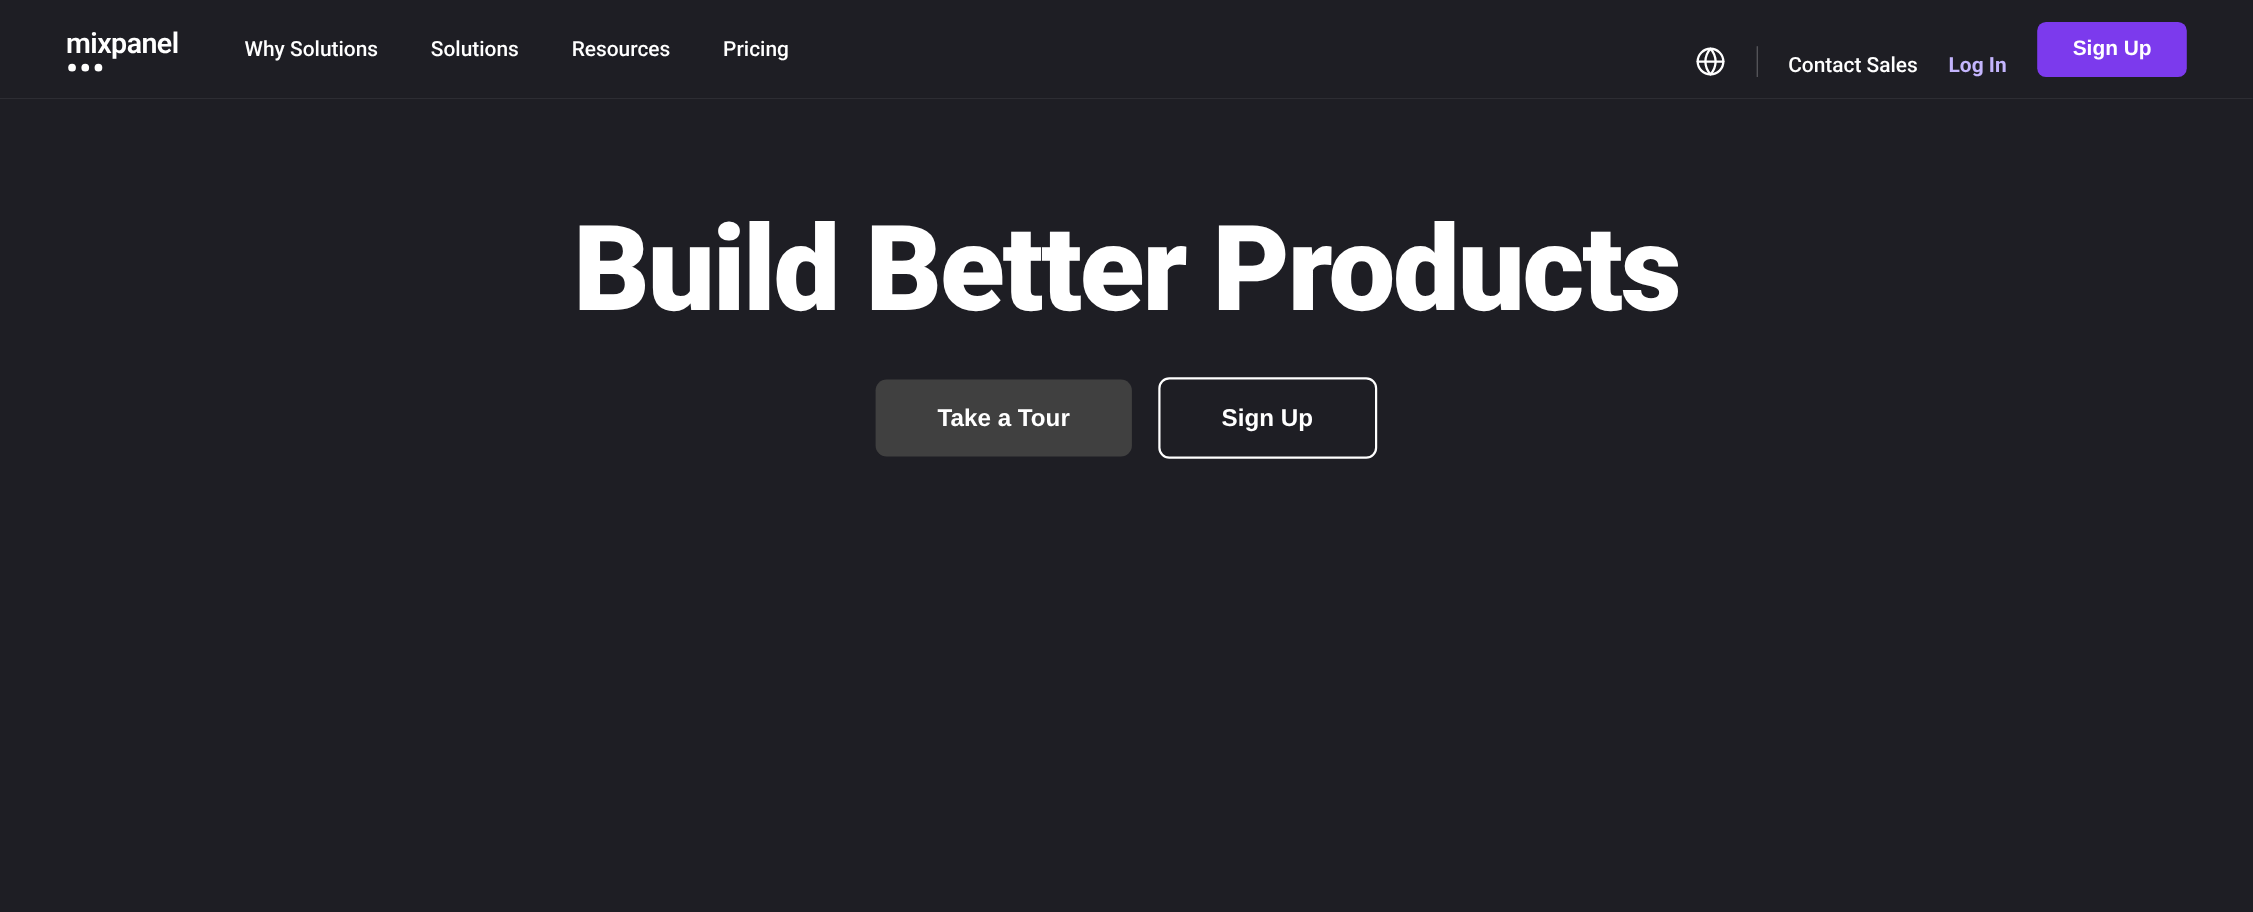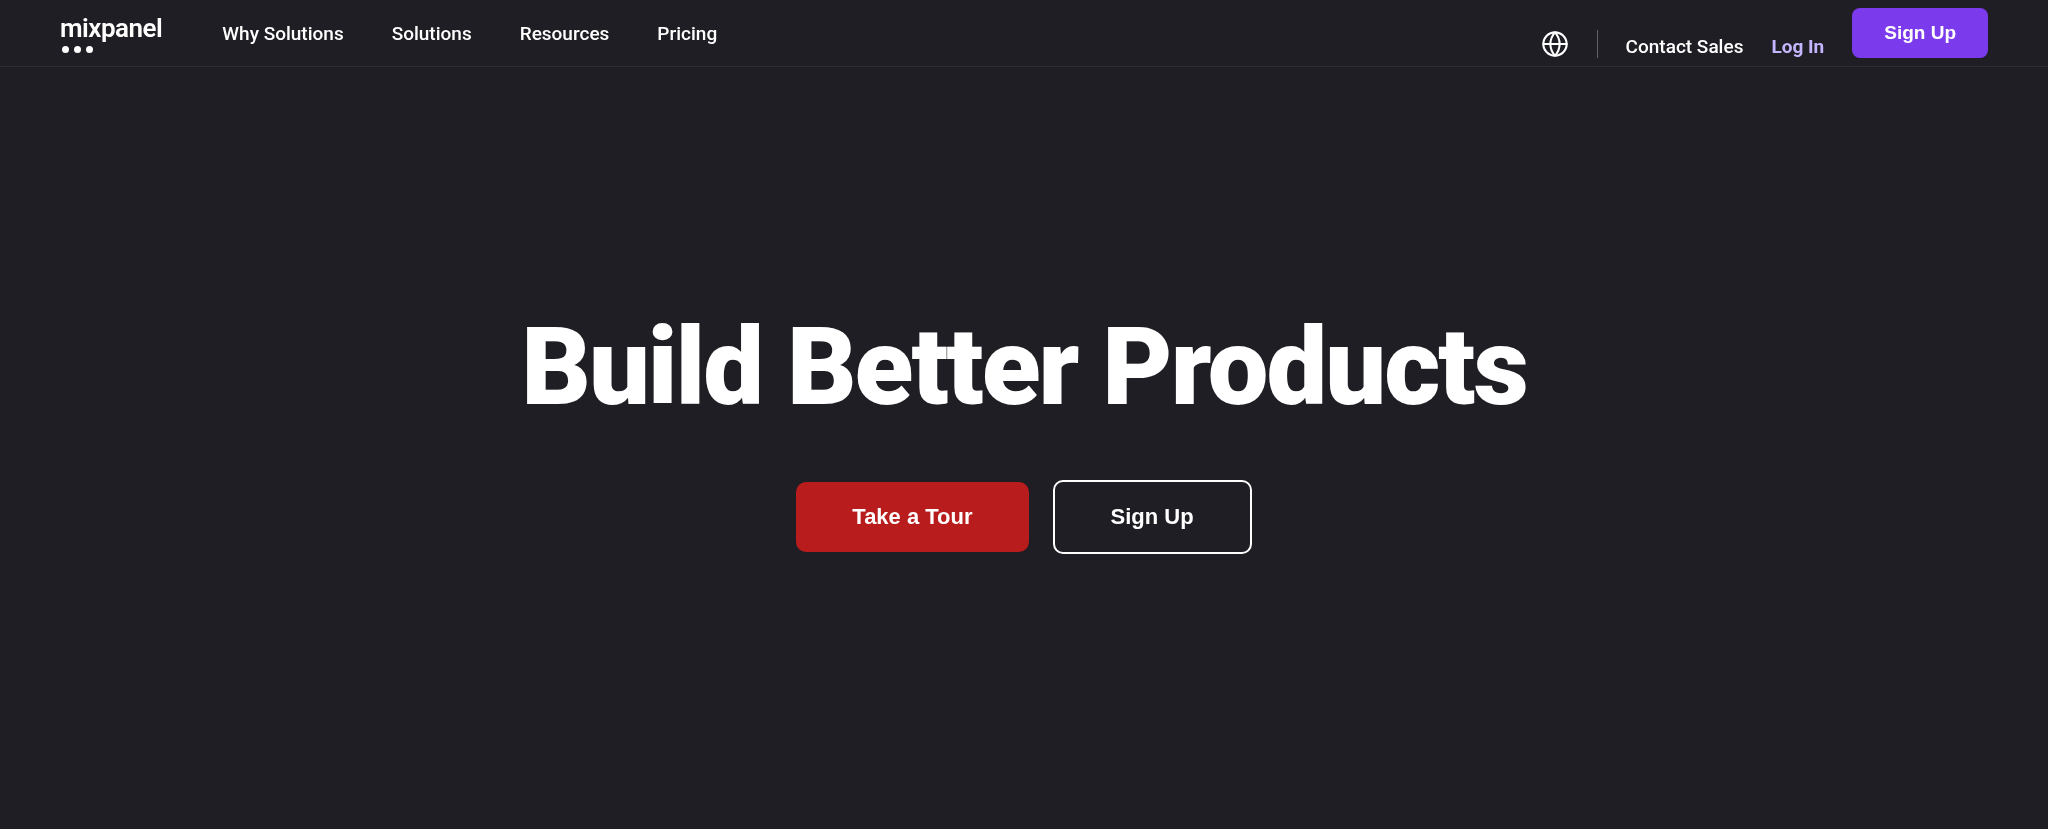--- a/index.html
+++ b/index.html
@@ -11,21 +11,21 @@
       min-height: 829px;
       width: 2048px;
       overflow-x: hidden;
     }
 
     
     nav {
       display: flex;
       align-items: center;
       padding: 0 60px;
-      height: 67px;
+      height: 90px;
       border-bottom: 1px solid rgba(255,255,255,0.07);
       gap: 0;
     }
 
     .nav-logo {
       display: flex;
       flex-direction: column;
       align-items: flex-start;
       margin-right: 60px;
       cursor: pointer;
@@ -114,25 +114,23 @@
       font-weight: 600;
       cursor: pointer;
       white-space: nowrap;
     }
 
     
     .hero {
       display: flex;
       flex-direction: column;
       align-items: center;
-      justify-content: center;
       text-align: center;
       padding: 100px 40px 108px;
       min-height: 739px;
-      gap: 15px;
     }
 
     .hero-title {
       font-size: 108px;
       font-weight: 900;
       line-height: 1.05;
       color: #ffffff;
       letter-spacing: -2px;
       margin-bottom: 40px;
       max-width: 1400px;
@@ -147,21 +145,21 @@
       margin-bottom: 60px;
     }
 
     .hero-buttons {
       display: flex;
       gap: 24px;
       align-items: center;
     }
 
     .btn-tour {
-      background: #b91c1c;
+      background: #404040;
       color: #ffffff;
       border: none;
       border-radius: 10px;
       padding: 22px 56px;
       font-size: 22px;
       font-weight: 600;
       cursor: pointer;
       white-space: nowrap;
     }
 

